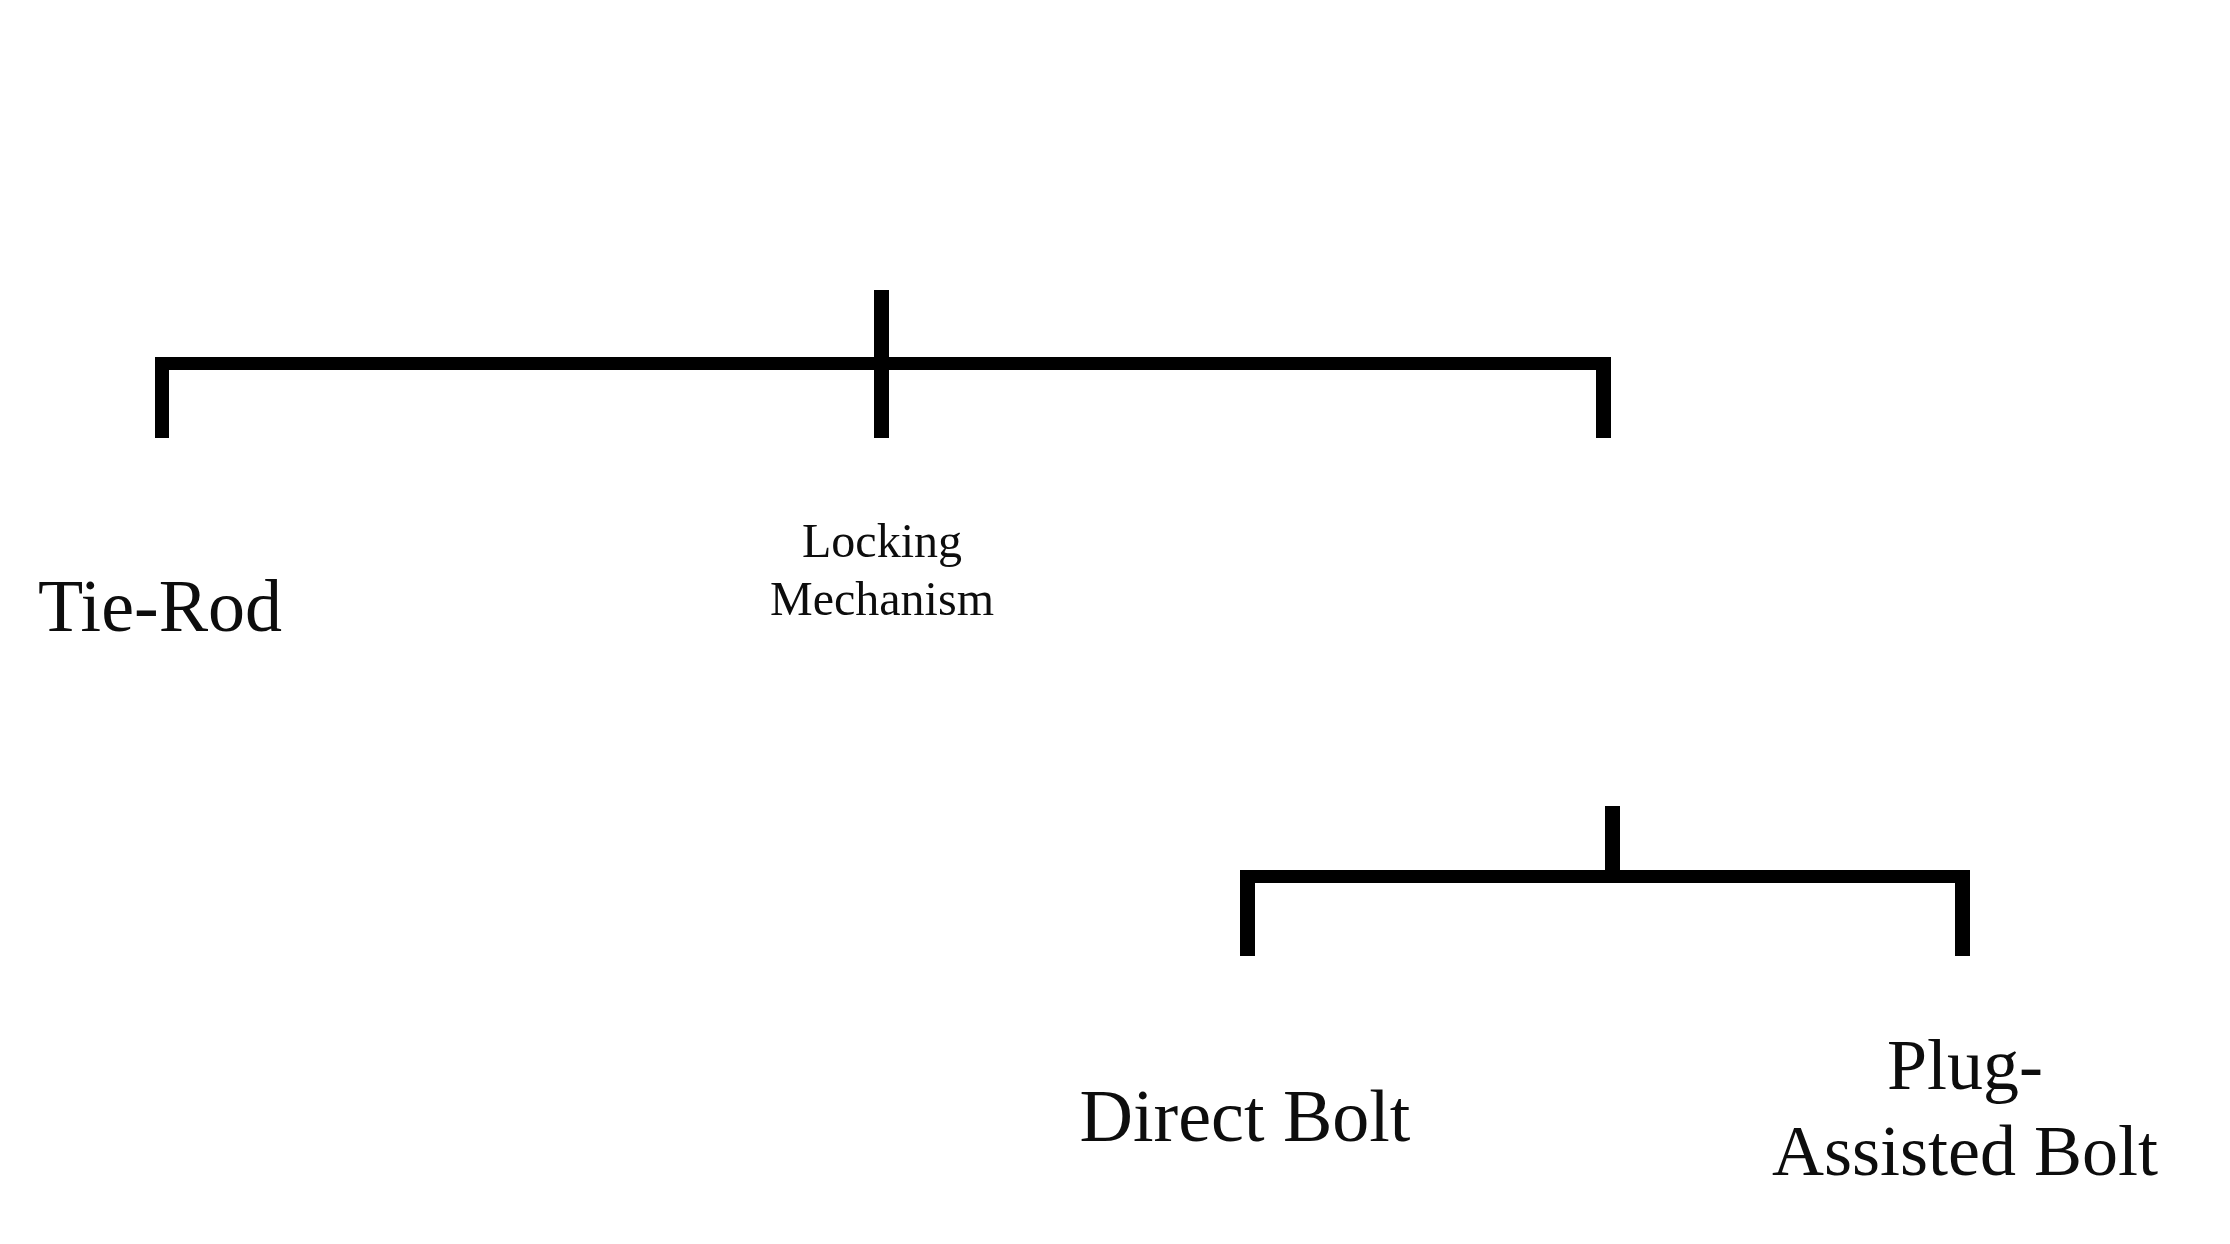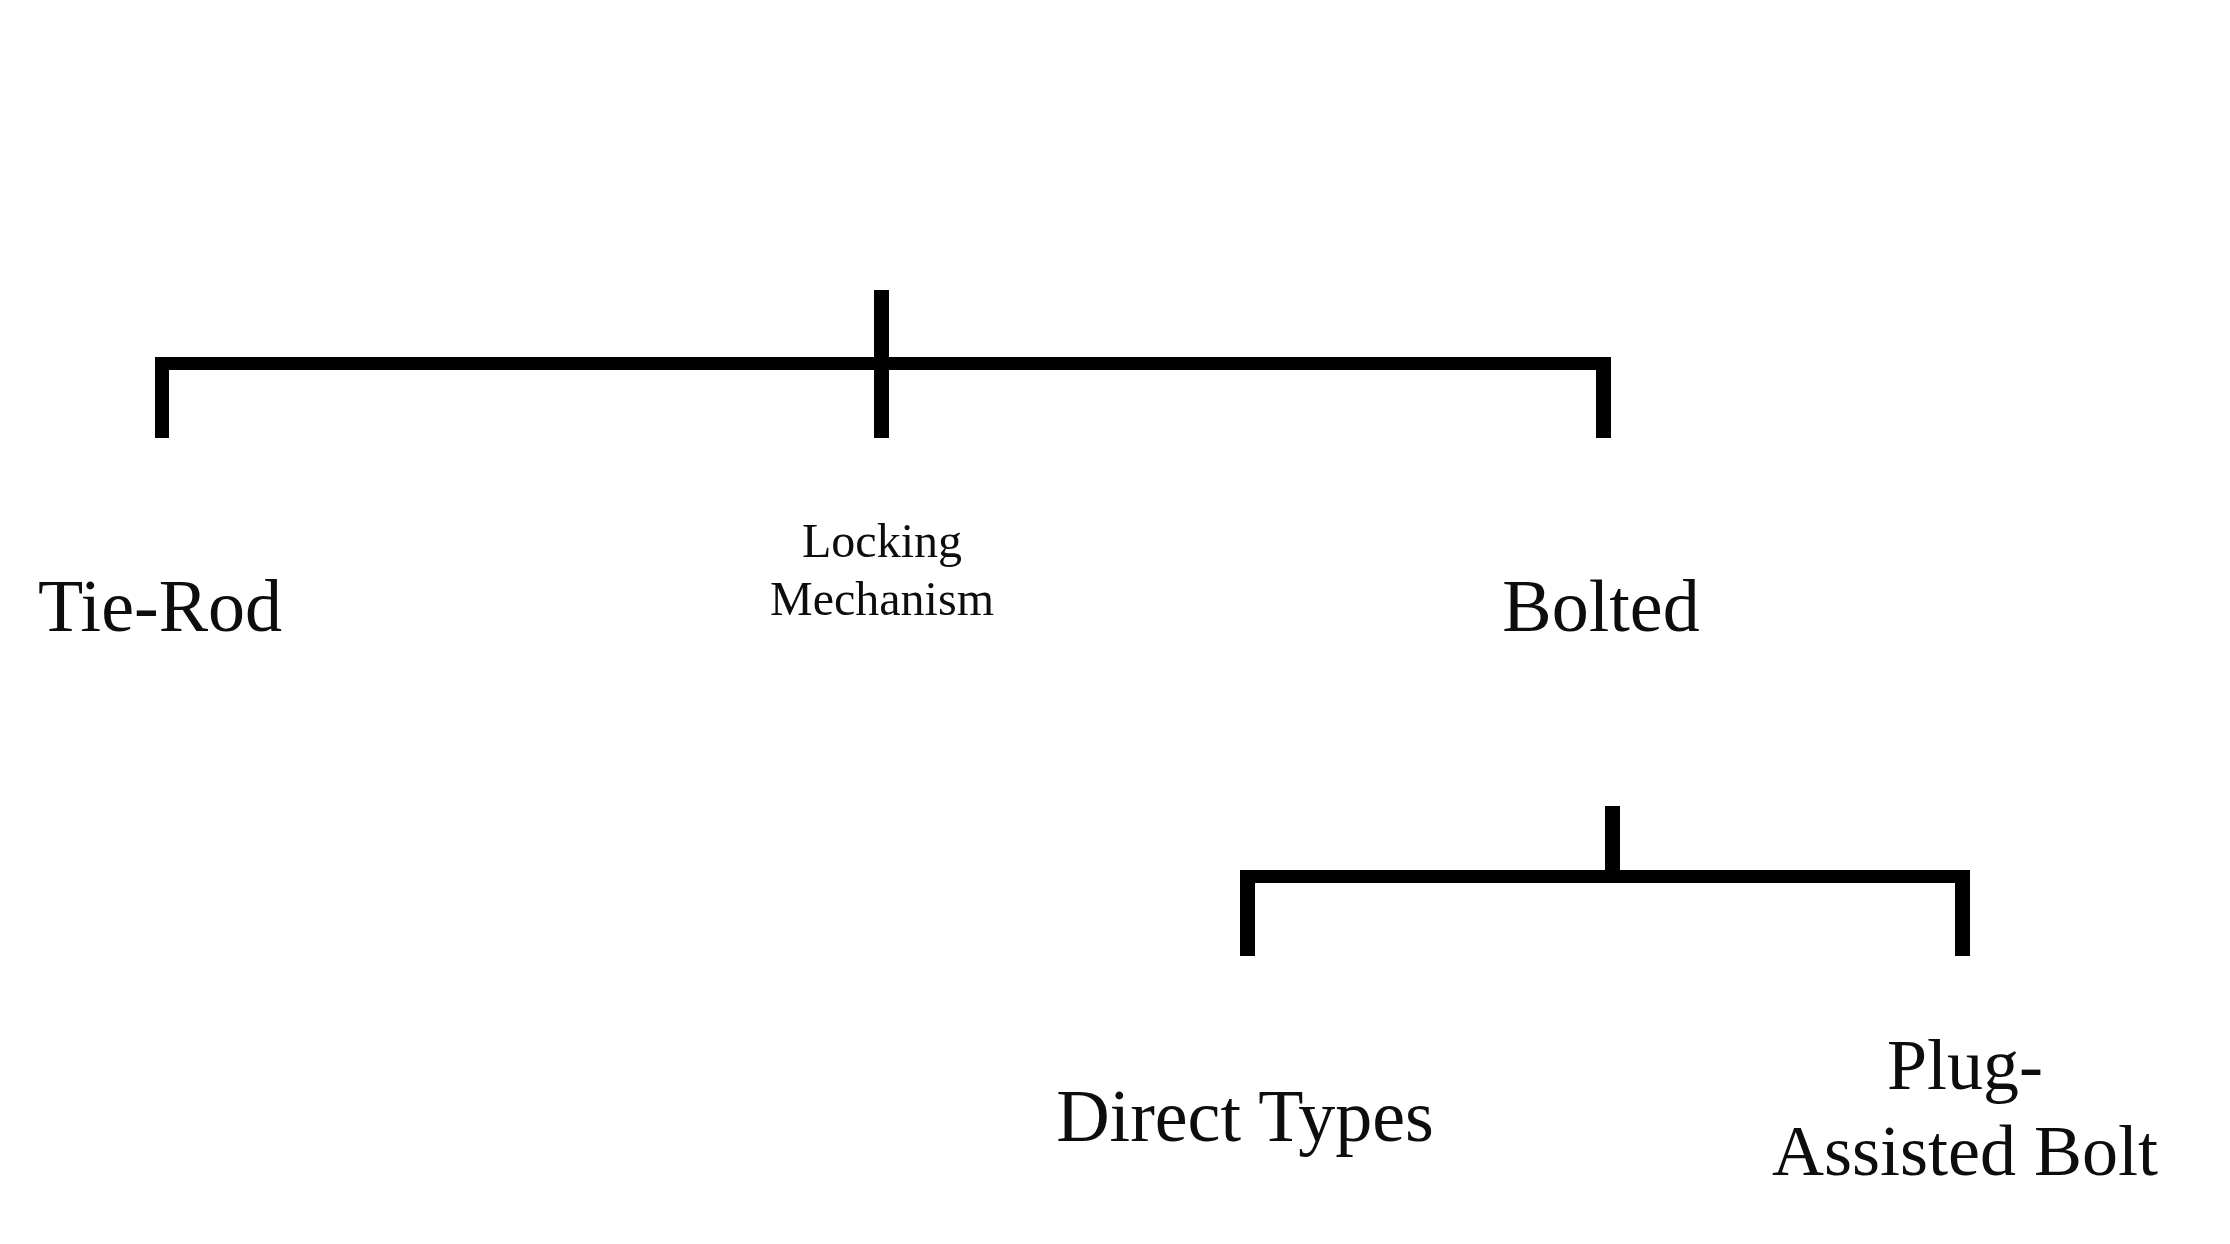--- a/index.html
+++ b/index.html
@@ -106,25 +106,24 @@
   <div class="connector" id="root-bracket-bar"></div>
   <div class="connector" id="root-stem-lower"></div>
   <div class="connector" id="root-branch-left"></div>
   <div class="connector" id="root-branch-right"></div>
 
   <div class="node-text" id="label-tie-rod">Tie-Rod</div>
 
   <div class="node-text" id="label-locking-mechanism">Locking
 Mechanism</div>
 
-  <div class="node-text" id="label-bolted">Bolted</div>
 
   <div class="connector" id="bolted-stem"></div>
   <div class="connector" id="bolted-bracket-bar"></div>
   <div class="connector" id="bolted-branch-left"></div>
   <div class="connector" id="bolted-branch-right"></div>
 
-  <div class="node-text" id="label-direct-bolt">Direct Types</div>
+  <div class="node-text" id="label-direct-bolt">Direct Bolt</div>
 
   <div class="node-text" id="label-plug-assisted-bolt">Plug-
 Assisted Bolt</div>
 
 </div>
 
 </body></html>

